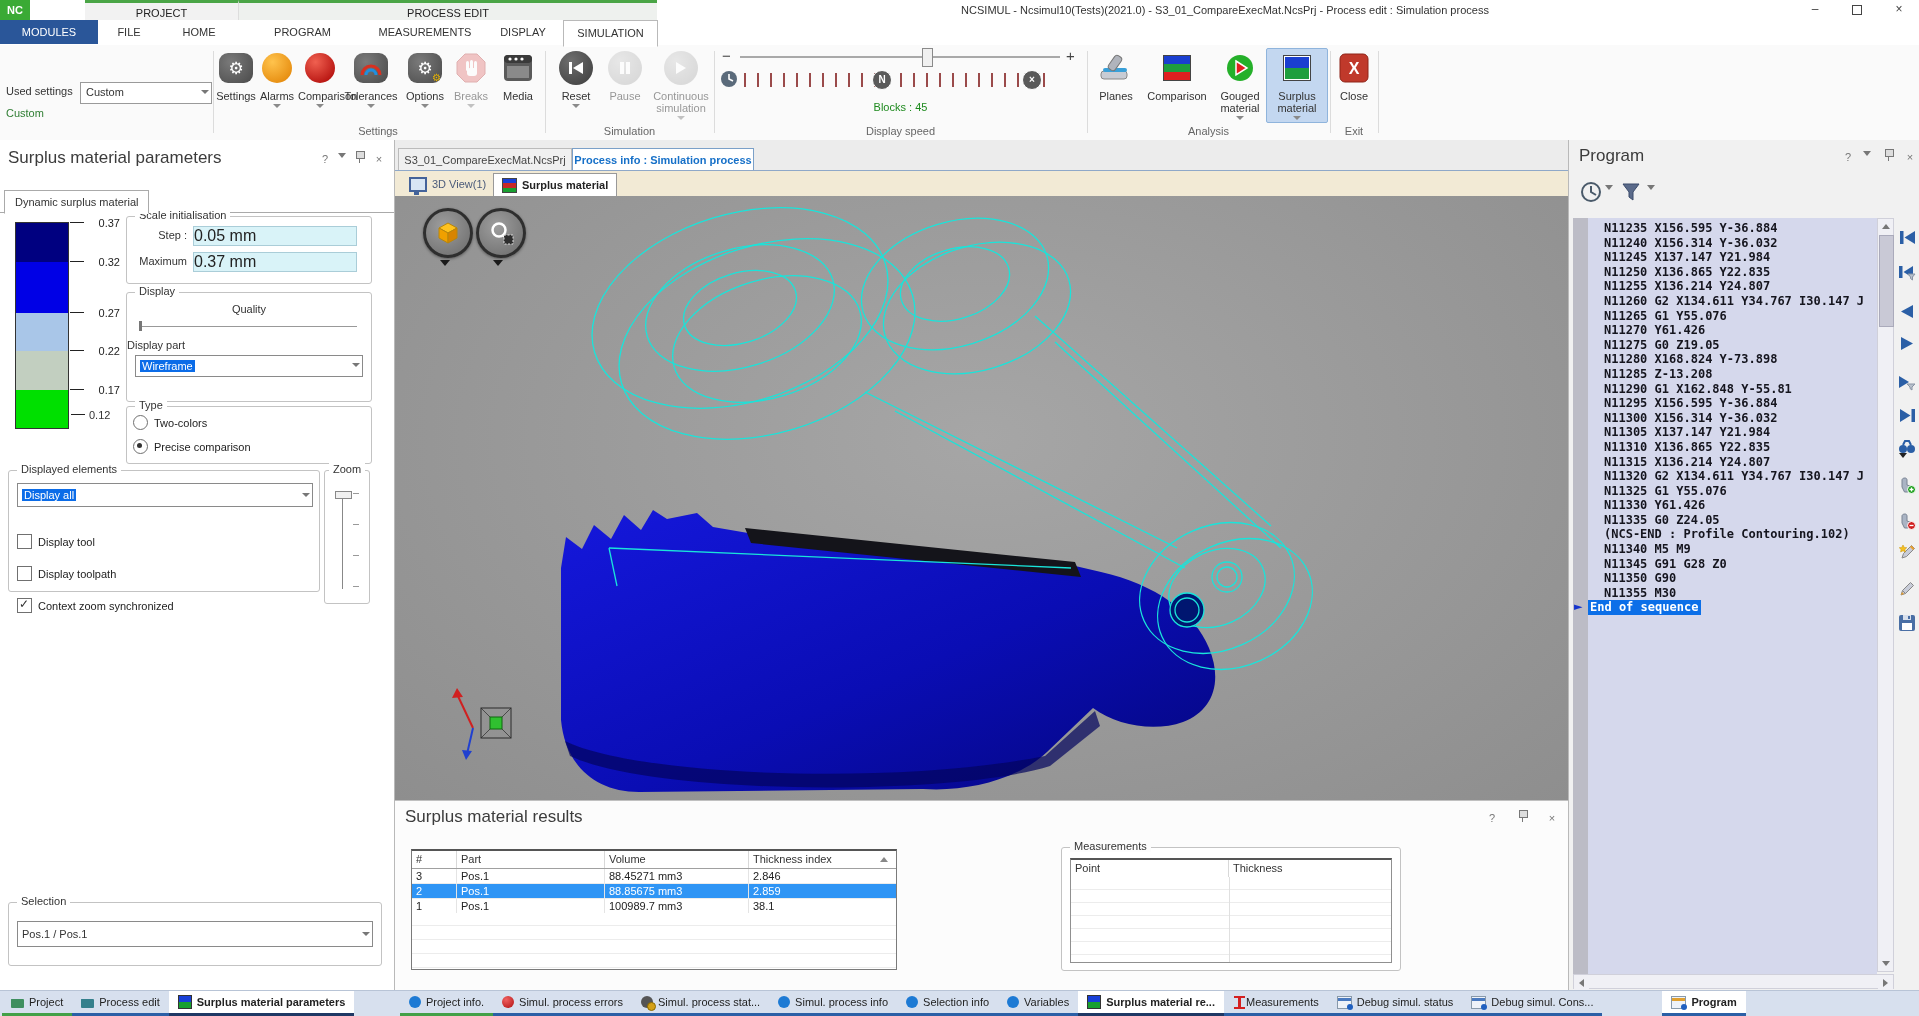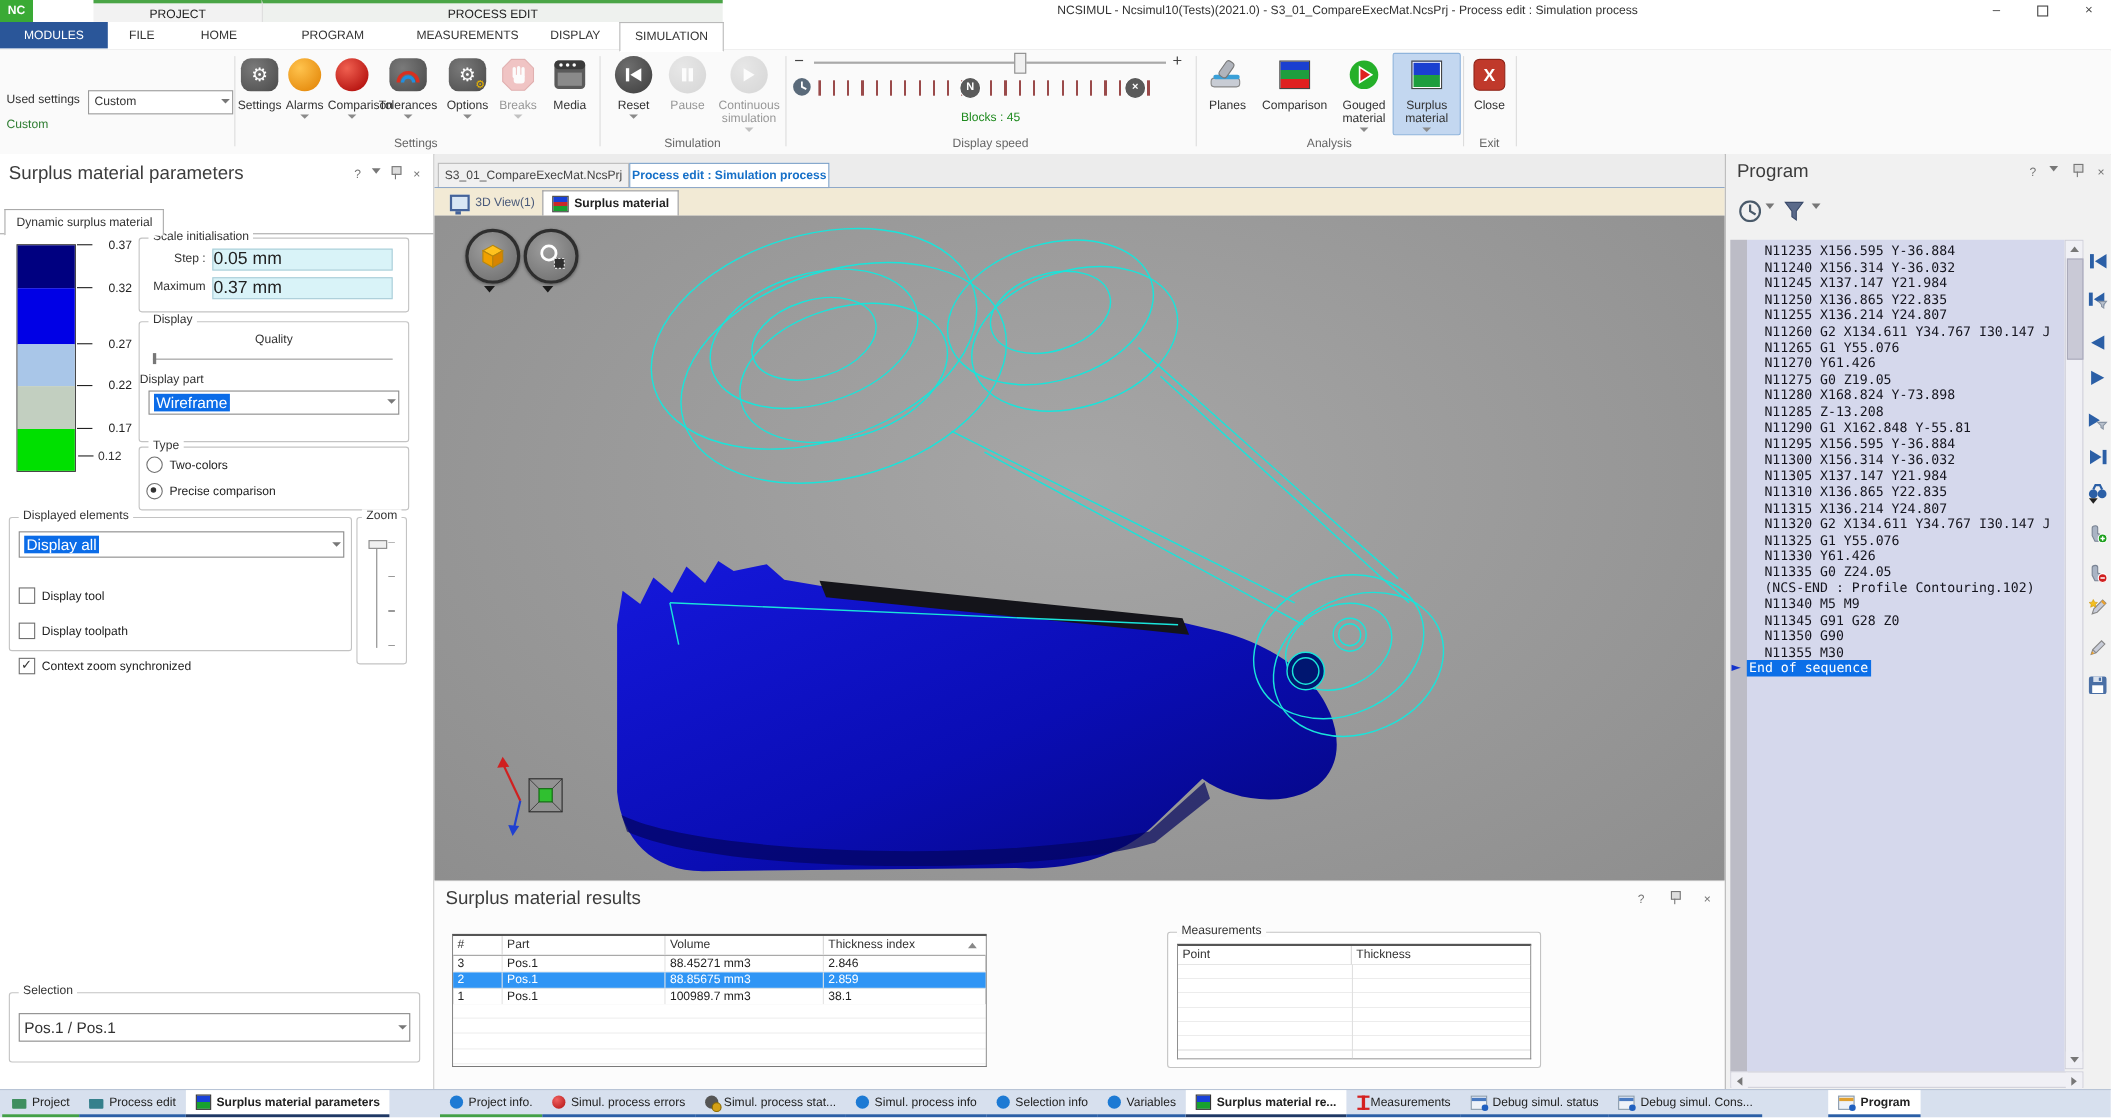--- a/index.html
+++ b/index.html
@@ -43,21 +43,21 @@
   #tick-strip{position:absolute;left:744px;top:28px;width:306px;height:14px;background:repeating-linear-gradient(90deg,#9a4a4a 0 2px,transparent 2px 13px);}
   .nbadge{position:absolute;top:25px;width:18px;height:18px;border-radius:50%;background:#5a5a5a;color:#fff;font-size:10px;font-weight:bold;text-align:center;line-height:18px;border:1px solid #fff;}
   
   .stackrect{width:26px;height:24px;border:1px solid #444;}
   
   .panel-title{font-size:17px;color:#3c3c3c;}
   .hdr-ico{width:14px;height:14px;text-align:center;line-height:14px;color:#777;font-size:11px;}
   .grp{position:absolute;border:1px solid #c3c3c3;border-radius:3px;background:transparent;}
   .grp>.lg{position:absolute;top:-8px;left:8px;background:#fff;padding:0 4px;font-size:11px;color:#333;}
   .field{background:#d9f3f8;border:1px solid #aacdd8;height:18px;line-height:18px;padding-left:0;font-size:16px;color:#222;}
-  .dd{background:#fff;border:1px solid #8a8a8a;position:relative;line-height:20px;padding-left:4px;font-size:14px;}
+  .dd{background:#fff;border:1px solid #8a8a8a;position:relative;line-height:20px;padding-left:4px;font-size:11px;}
   .dd .hl{background:#0b6ce8;color:#fff;padding:0 2px;}
   .cb{position:absolute;display:flex;align-items:center;gap:6px;font-size:11px;color:#222;margin-top:17px;}
   .cb .box{width:13px;height:13px;border:1px solid #707070;background:#fff;position:relative;}
   .cb.checked .box::after{content:"✓";position:absolute;left:1px;top:-2px;font-size:12px;color:#333;}
   .radio{display:flex;align-items:center;gap:6px;font-size:11px;color:#222;position:absolute;}
   .radio .rb{width:13px;height:13px;border:1px solid #707070;border-radius:50%;background:#fff;position:relative;}
   .radio.checked .rb::after{content:"";position:absolute;left:3px;top:3px;width:5px;height:5px;border-radius:50%;background:#333;}
   .pin-ico{width:12px;height:14px;position:relative;}
   .pin-ico::before{content:"";position:absolute;left:2px;top:1px;width:7px;height:6px;border:1px solid #777;background:#ddd;}
   .pin-ico::after{content:"";position:absolute;left:5px;top:8px;width:1px;height:5px;background:#777;}
@@ -80,21 +80,21 @@
   .rt-headrow{display:flex;height:17px;border-bottom:1px solid #a0a0a0;background:#fff;}
   .rt-h{font-size:11px;color:#333;padding-left:4px;line-height:17px;border-right:1px solid #d8d8d8;box-sizing:border-box;}
   .rt-row{display:flex;height:14px;line-height:14px;font-size:11px;color:#222;border-bottom:1px solid #ececec;}
   .rt-row.selected{background:#2f95f5;color:#fff;}
   .rt-c{padding-left:4px;border-right:1px solid #e4e4e4;box-sizing:border-box;overflow:hidden;white-space:nowrap;}
   .rt-filler{position:absolute;left:0;right:0;bottom:0;background:repeating-linear-gradient(#fff 0 13px,#ececec 13px 14px);}
   .sort-asc{width:0;height:0;border-left:4px solid transparent;border-right:4px solid transparent;border-bottom:5px solid #888;position:absolute;}
   
   #program-panel{position:absolute;left:1568px;top:140px;width:351px;height:850px;background:#f1f1f1;border-left:1px solid #b9b9b9;}
   #listing{position:absolute;left:4px;top:78px;width:304px;height:754px;background:linear-gradient(90deg,#bcbcc6 0 15px,#d5d8ec 15px);font-family:"DejaVu Sans Mono",monospace;font-size:12px;color:#15151e;overflow:hidden;padding-top:3px;}
-  .code-row{display:flex;height:14.6px;line-height:14.6px;white-space:nowrap;}
+  .code-row{display:flex;height:14.6px;line-height:14.6px;white-space:nowrap;font-weight:bold;}
   .code-row .gutter{width:15px;flex:none;position:relative;}
   .code-row .txt{padding-left:16px;}
   .code-row.selected .txt{padding-left:2px;background:#0c6fe8;color:#fff;padding-right:3px;}
   .code-row.selected .gutter::after{content:"►";position:absolute;left:1px;top:0;color:#1433cc;font-size:11px;font-family:"DejaVu Sans",sans-serif;}
   .vscroll{position:absolute;left:308px;top:78px;width:17px;height:754px;background:#f0f0f5;border:1px solid #d0d0da;box-sizing:border-box;}
   .sbtn{position:absolute;left:0;width:15px;height:15px;background:#f0f0f5;display:flex;align-items:center;justify-content:center;}
   .tri-up{width:0;height:0;border-left:4px solid transparent;border-right:4px solid transparent;border-bottom:5px solid #777;}
   .tri-down{width:0;height:0;border-left:4px solid transparent;border-right:4px solid transparent;border-top:5px solid #777;}
   .tri-left{width:0;height:0;border-top:4px solid transparent;border-bottom:4px solid transparent;border-right:5px solid #777;}
   .tri-right{width:0;height:0;border-top:4px solid transparent;border-bottom:4px solid transparent;border-left:5px solid #777;}
@@ -454,21 +454,21 @@
       <div class="dd abs" style="left:8px;top:18px;width:350px;height:24px;line-height:24px">
         <span>Pos.1 / Pos.1</span>
         <span class="dd-btn" style="top:10px"></span>
       </div>
     </div>
   </div>
 
   <div class="abs" style="left:395px;top:140px;width:1173px;height:850px;background:#ececec">
 
     <div class="doc-tab" style="left:3px;width:172px;top:8px">S3_01_CompareExecMat.NcsPrj</div>
-    <div class="doc-tab active" style="left:177px;width:180px;top:8px">Process edit : Simulation process</div>
+    <div class="doc-tab active" style="left:177px;width:180px;top:8px">Process info : Simulation process</div>
     <div class="abs" style="left:0;top:30px;width:1173px;height:1px;background:#8fa8c8"></div>
 
     <div class="abs" style="left:0;top:31px;width:1173px;height:25px;background:#f2ead5">
       <div class="vtab" style="left:6px">
         <span class="ic-monitor"></span>
         <span>3D View(1)</span>
       </div>
       <div class="vtab active" style="left:98px">
         <span class="ic-stripe3"></span>
         <span>Surplus material</span>

